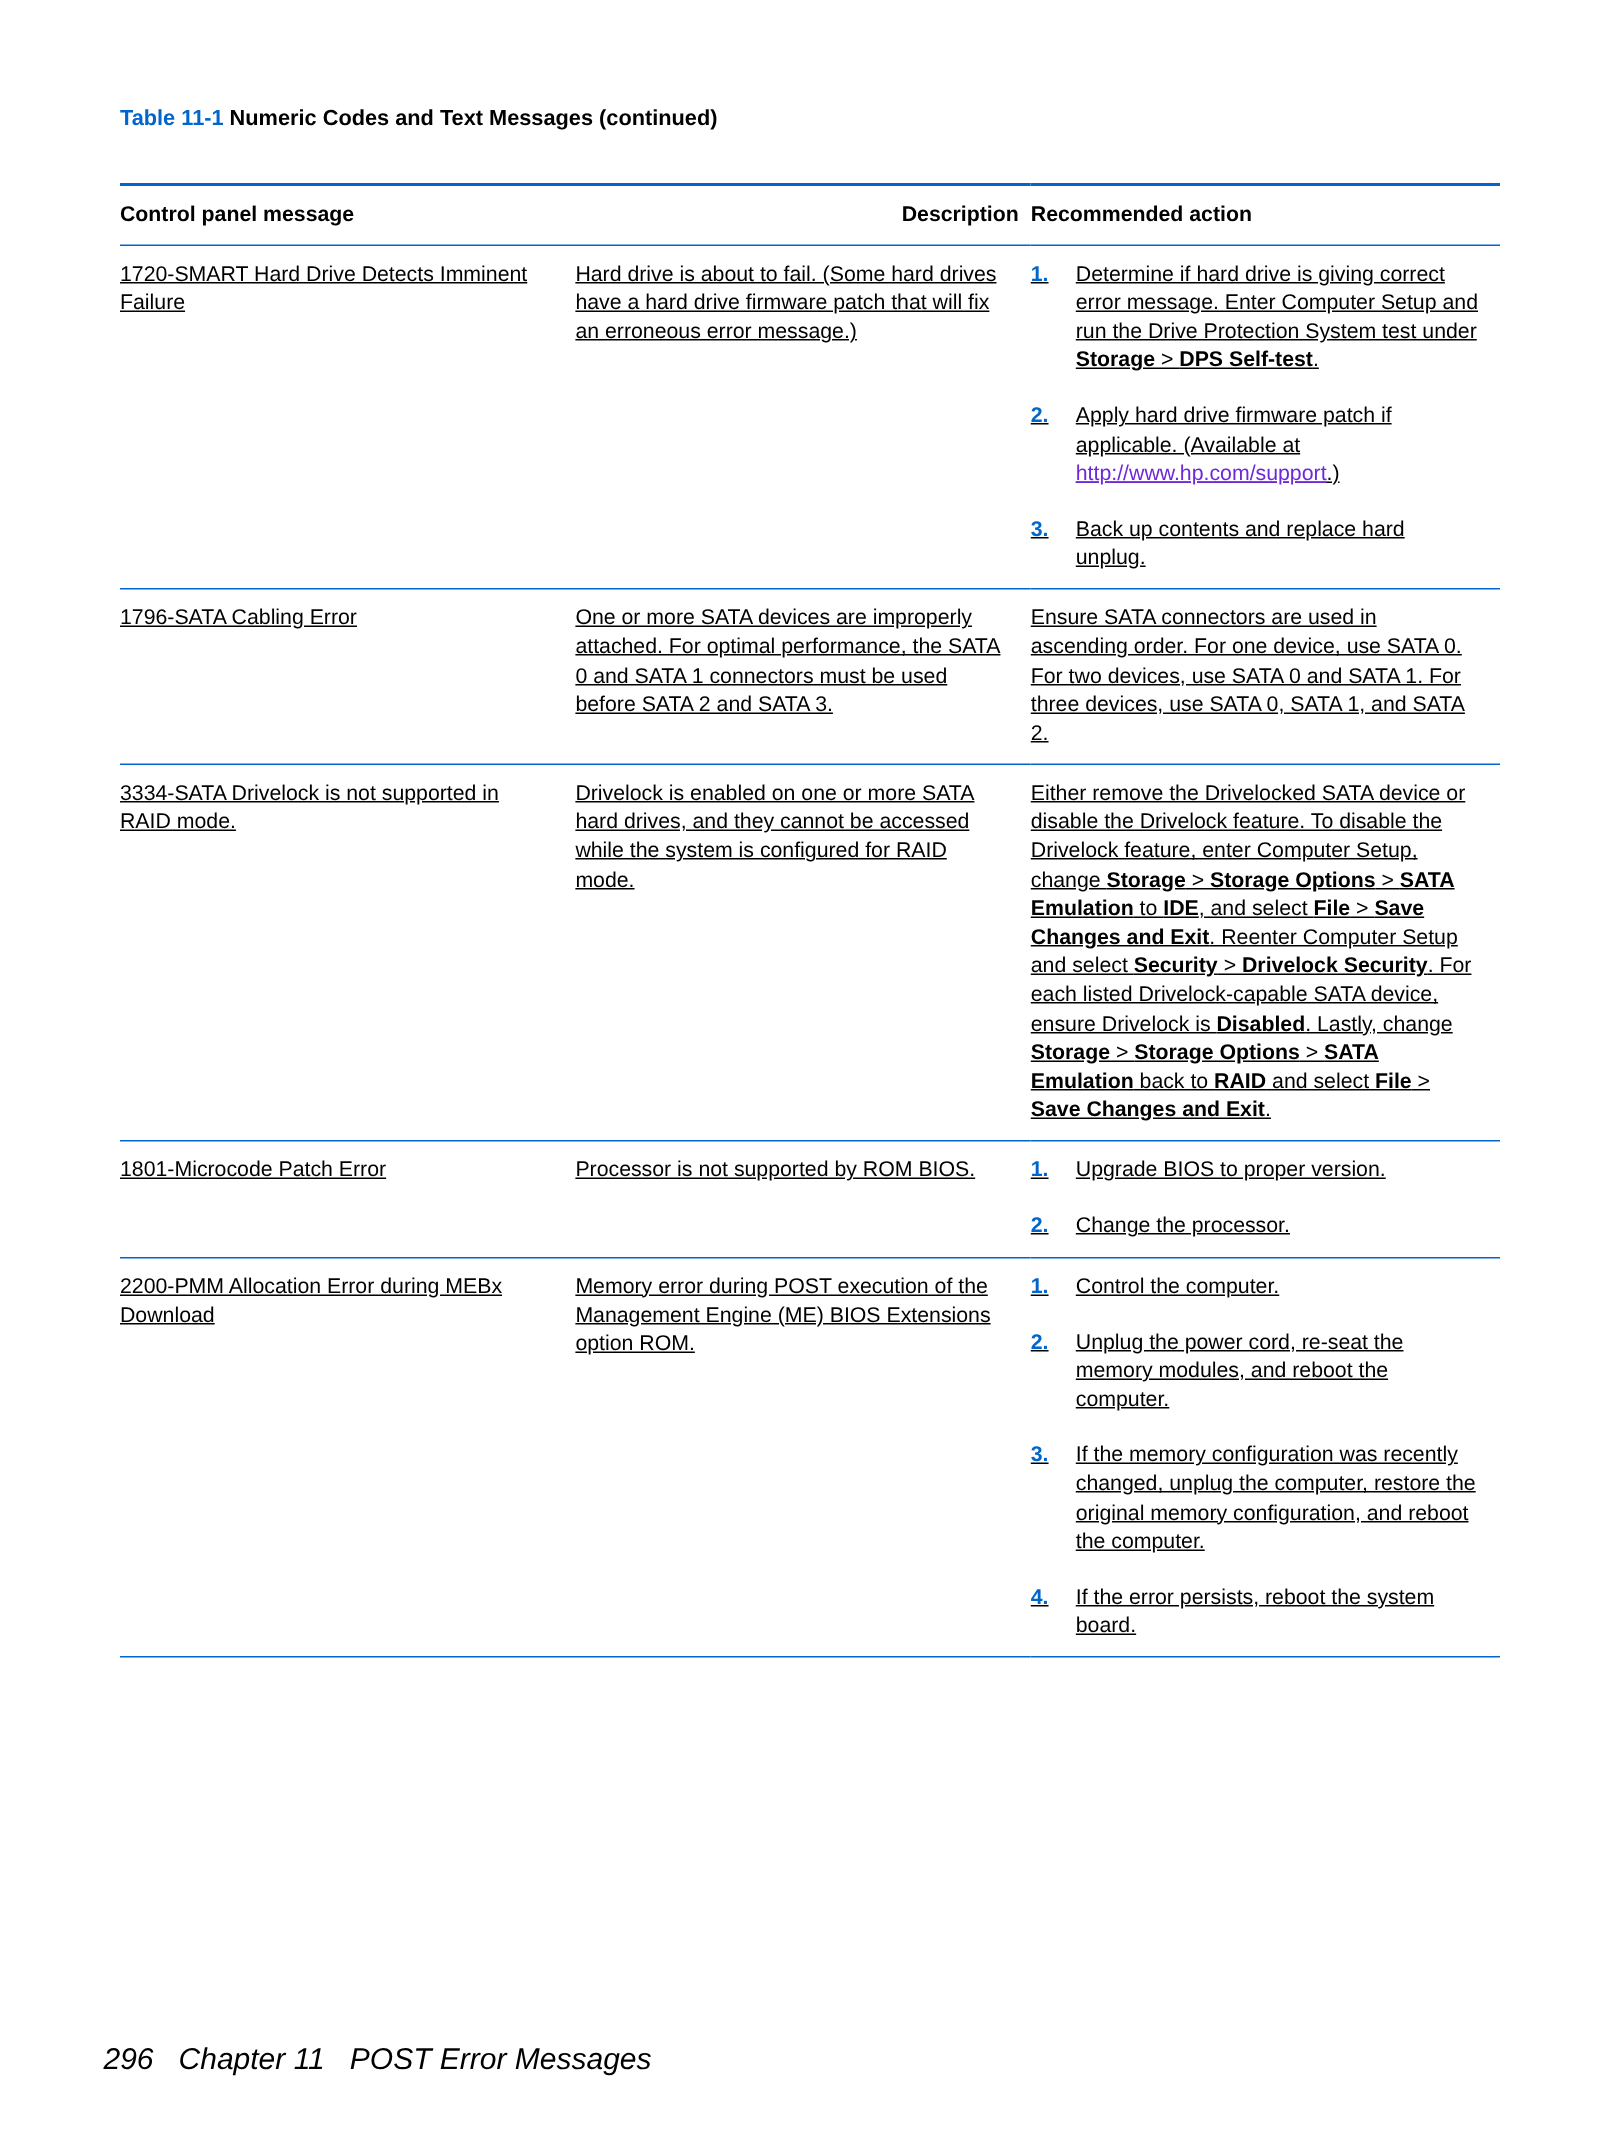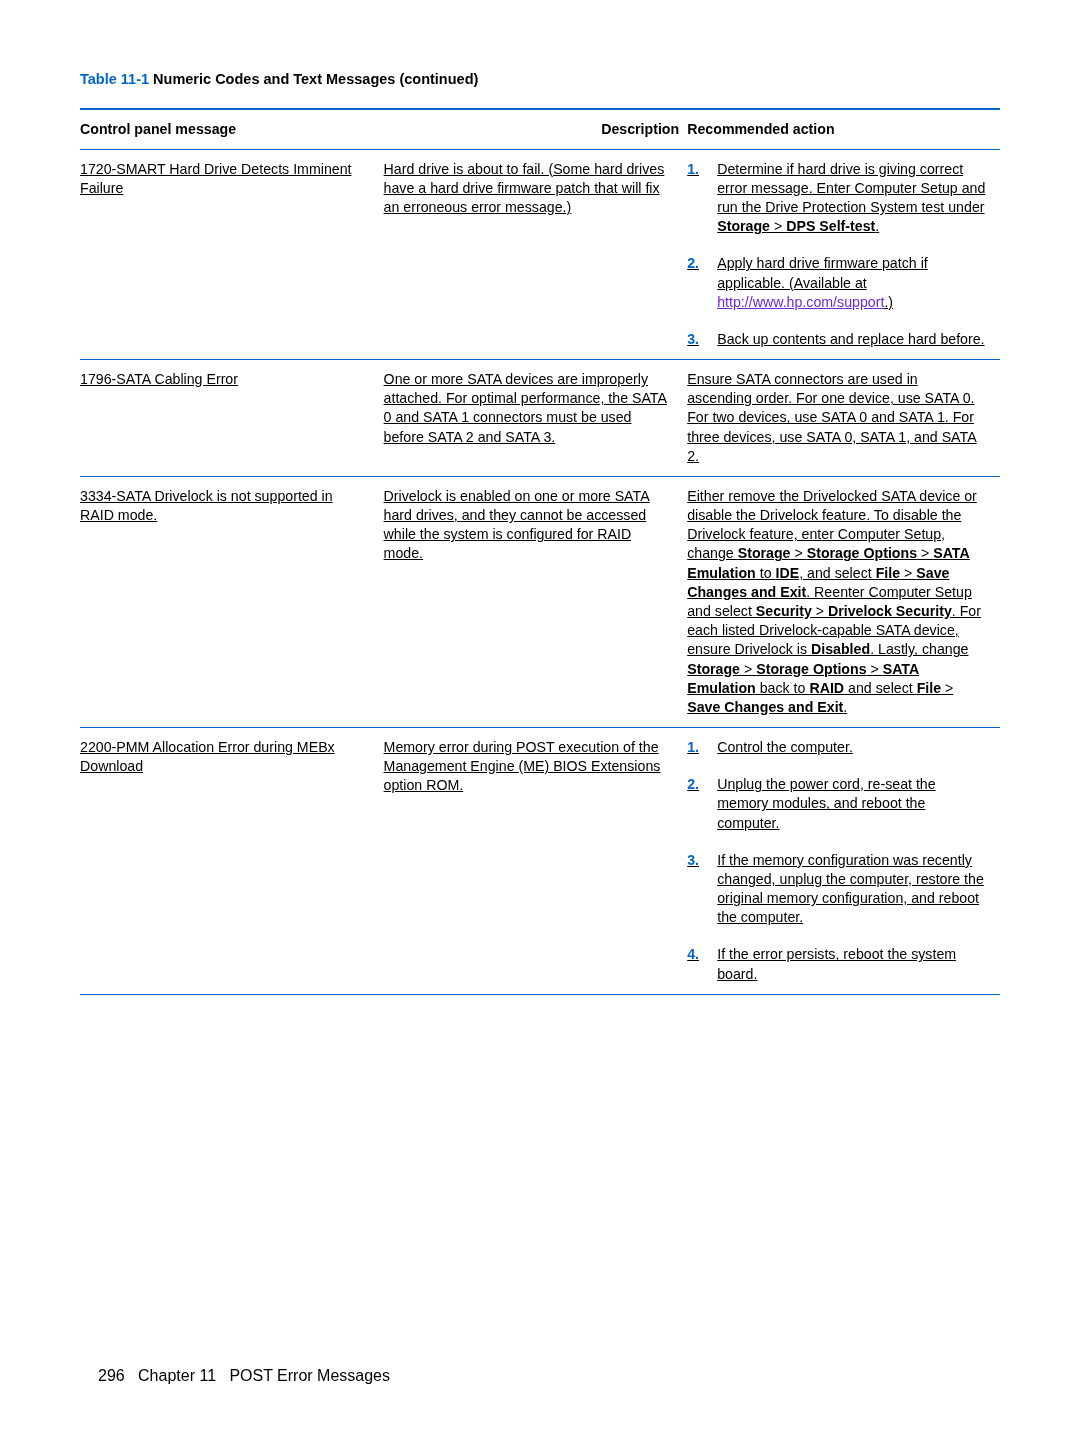--- a/index.html
+++ b/index.html
@@ -10,21 +10,21 @@
     font-size: 14.2px;
     color: #000;
     background: #fff;
     padding: 70px 80px 40px 80px;
     line-height: 1.35;
   }
   .table-title {
     color: #0066cc;
     font-weight: bold;
     font-size: 14.5px;
-    margin-bottom: 18px;
+    margin-bottom: 32px;
   }
   .table-title .rest { color: #000; }
   table {
     width: 100%;
     border-collapse: collapse;
     table-layout: fixed;
   }
   thead th {
     text-align: left;
     font-weight: bold;
@@ -54,22 +54,23 @@
   ol.actions li > .num {
     color: #0066cc;
     font-weight: bold;
     min-width: 16px;
   }
   ol.actions li > .txt { flex: 1; }
   a.link { color: #6d28d9; text-decoration: underline; }
   .footer {
     position: absolute;
     bottom: 50px;
-    left: 98px;
-    font-size: 16px;
+    left: 69px;
+    font-size: 20px;
+    font-style: italic;
   }
 </style>
 </head>
 <body>
 
 <div class="table-title">
   <span>Table 11-1</span><span class="rest">  Numeric Codes and Text Messages (continued)</span>
 </div>
 
 <table>
@@ -89,34 +90,50 @@
             <li>
               <span class="num">1.</span>
               <span class="txt">Determine if hard drive is giving correct error message. Enter Computer Setup and run the Drive Protection System test under <b>Storage</b> &gt; <b>DPS Self-test</b>.</span>
             </li>
             <li>
               <span class="num">2.</span>
               <span class="txt">Apply hard drive firmware patch if applicable. (Available at <a class="link" href="#">http://www.hp.com/support</a>.)</span>
             </li>
             <li>
               <span class="num">3.</span>
-              <span class="txt">Back up contents and replace hard before.</span>
+              <span class="txt">Back up contents and replace hard unplug.</span>
             </li>
           </ol>
         </td>
       </tr>
       <tr>
         <td>1796-SATA Cabling Error</td>
         <td>One or more SATA devices are improperly attached. For optimal performance, the SATA 0 and SATA 1 connectors must be used before SATA 2 and SATA 3.</td>
         <td>Ensure SATA connectors are used in ascending order. For one device, use SATA 0. For two devices, use SATA 0 and SATA 1. For three devices, use SATA 0, SATA 1, and SATA 2.</td>
       </tr>
       <tr>
         <td>3334-SATA Drivelock is not supported in RAID mode.</td>
         <td>Drivelock is enabled on one or more SATA hard drives, and they cannot be accessed while the system is configured for RAID mode.</td>
         <td>Either remove the Drivelocked SATA device or disable the Drivelock feature. To disable the Drivelock feature, enter Computer Setup, change <b>Storage</b> &gt; <b>Storage Options</b> &gt; <b>SATA Emulation</b> to <b>IDE</b>, and select <b>File</b> &gt; <b>Save Changes and Exit</b>. Reenter Computer Setup and select <b>Security</b> &gt; <b>Drivelock Security</b>. For each listed Drivelock-capable SATA device, ensure Drivelock is <b>Disabled</b>. Lastly, change <b>Storage</b> &gt; <b>Storage Options</b> &gt; <b>SATA Emulation</b> back to <b>RAID</b> and select <b>File</b> &gt; <b>Save Changes and Exit</b>.</td>
+      </tr>
+      <tr>
+        <td>1801-Microcode Patch Error</td>
+        <td>Processor is not supported by ROM BIOS.</td>
+        <td>
+          <ol class="actions">
+            <li>
+              <span class="num">1.</span>
+              <span class="txt">Upgrade BIOS to proper version.</span>
+            </li>
+            <li>
+              <span class="num">2.</span>
+              <span class="txt">Change the processor.</span>
+            </li>
+          </ol>
+        </td>
       </tr>
       <tr>
         <td>2200-PMM Allocation Error during MEBx Download</td>
         <td>Memory error during POST execution of the Management Engine (ME) BIOS Extensions option ROM.</td>
         <td>
           <ol class="actions">
             <li>
               <span class="num">1.</span>
               <span class="txt">Control the computer.</span>
             </li>

